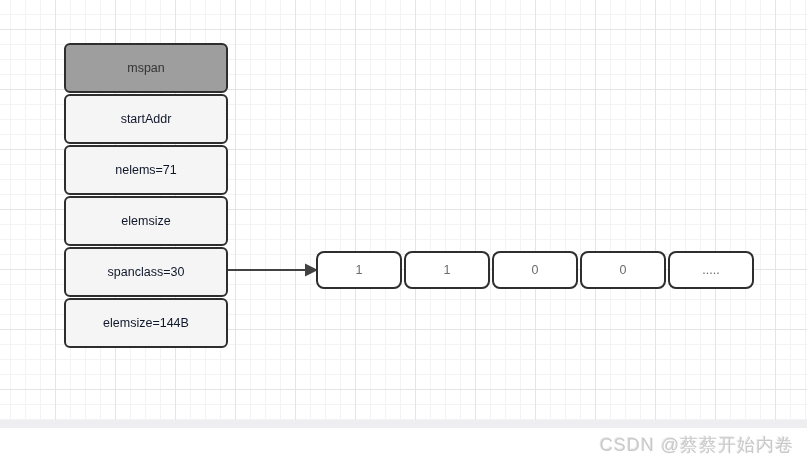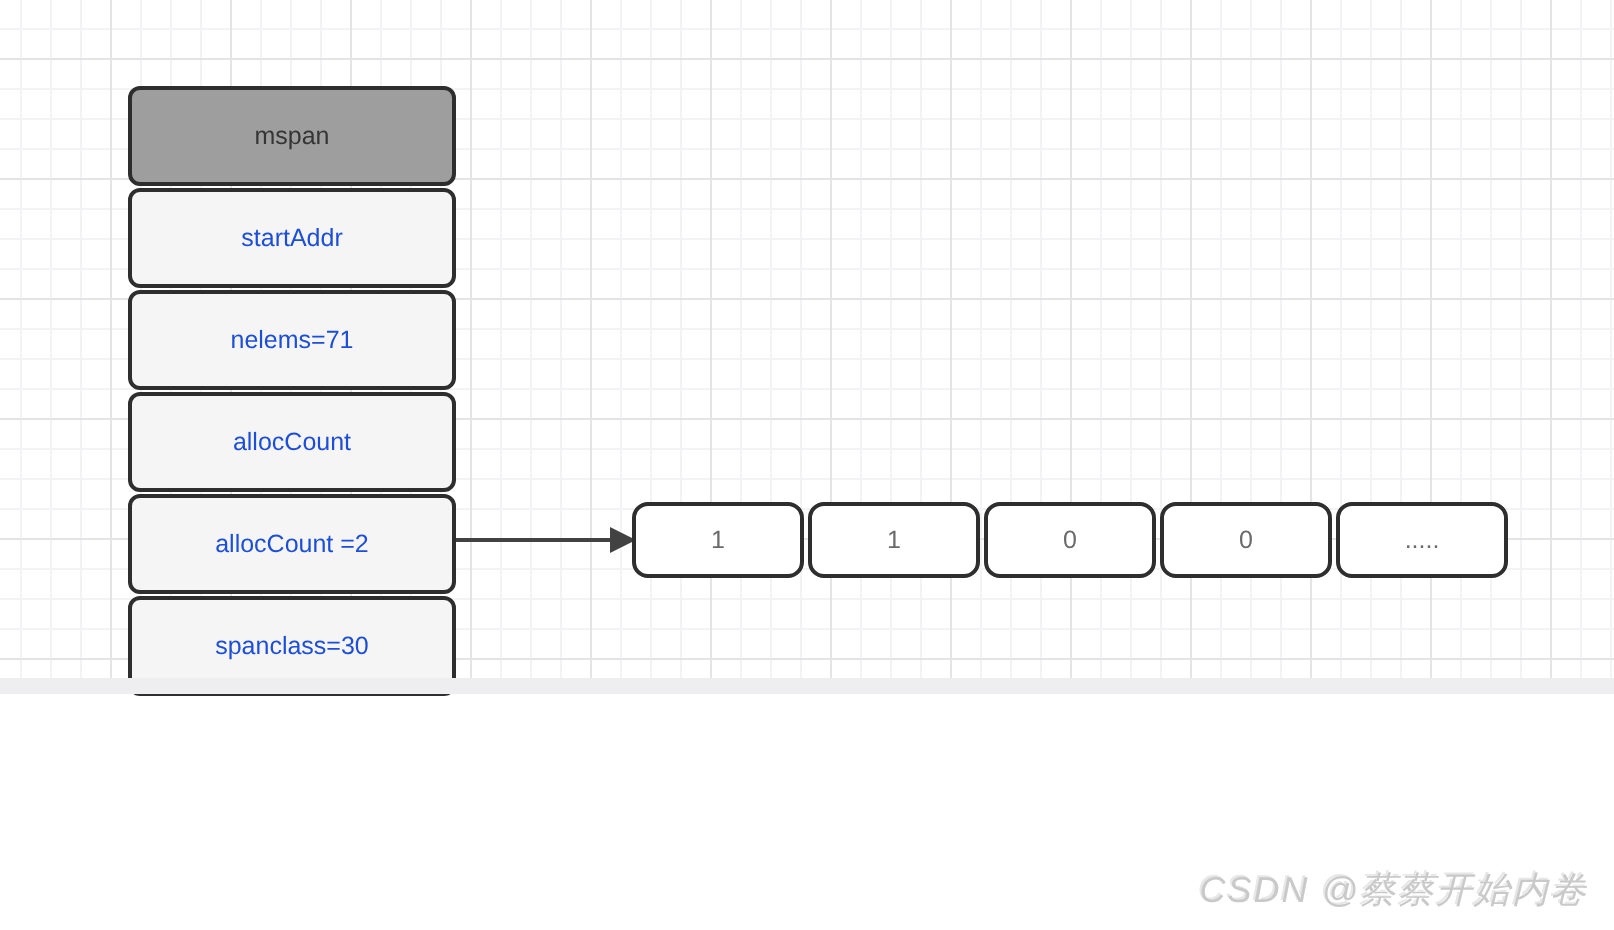--- a/index.html
+++ b/index.html
@@ -8,21 +8,21 @@
   }
   body {
     width: 807px;
     height: 465px;
     overflow: hidden;
     font-family: "Liberation Sans", sans-serif;
   }
   .canvas {
     position: relative;
     width: 807px;
-    height: 347px;
+    height: 428px;
     background-color: #ffffff;
     
     background-image:
       linear-gradient(#e4e4e7 1px, transparent 1px),
       linear-gradient(90deg, #e4e4e7 1px, transparent 1px),
       linear-gradient(#f3f3f5 1px, transparent 1px),
       linear-gradient(90deg, #f3f3f5 1px, transparent 1px);
     background-size: 60px 60px, 60px 60px, 15px 15px, 15px 15px;
     background-position: 55px 29px, 55px 29px, 10px 14px, 10px 14px;
   }
@@ -38,21 +38,21 @@
   .box {
     box-sizing: border-box;
     height: 50px;
     border: 2px solid #2e2e2e;
     border-radius: 6px;
     background: #f5f5f5;
     display: flex;
     align-items: center;
     justify-content: center;
     font-size: 12.5px;
-    color: #1d4ed8;
+    color: #0f172a;
   }
   .box.header {
     background: #9e9e9e;
     color: #353535;
   }
   .arrow-svg {
     position: absolute;
     left: 228px;
     top: 258px;
   }
@@ -78,43 +78,42 @@
   }
   .watermark {
     position: absolute;
     right: 13px;
     top: 433px;
     font-size: 18px;
     letter-spacing: 1px;
     color: #c9c9c9;
     text-shadow: 1px 1px 0 #ffffff, -1px -1px 0 rgba(120,120,120,0.18);
     white-space: nowrap;
-    font-style: italic;
   }
   .bottom-strip {
     position: absolute;
     left: 0;
     bottom: 0;
     width: 100%;
     height: 8px;
     background: #eeeef0;
   }
 </style>
 </head>
 <body>
 
 <div class="canvas">
 
   <div class="stack">
     <div class="box header">mspan</div>
     <div class="box">startAddr</div>
     <div class="box">nelems=71</div>
-    <div class="box">allocCount</div>
-    <div class="box">allocCount =2</div>
+    <div class="box">elemsize</div>
     <div class="box">spanclass=30</div>
+    <div class="box">elemsize=144B</div>
   </div>
 
   <svg class="arrow-svg" width="90" height="24">
     <line x1="0" y1="12" x2="78" y2="12" stroke="#424242" stroke-width="2"></line>
     <polygon points="77,5.5 90,12 77,18.5" fill="#424242"></polygon>
   </svg>
 
   <div class="bits">
     <div class="bit">1</div>
     <div class="bit">1</div>

